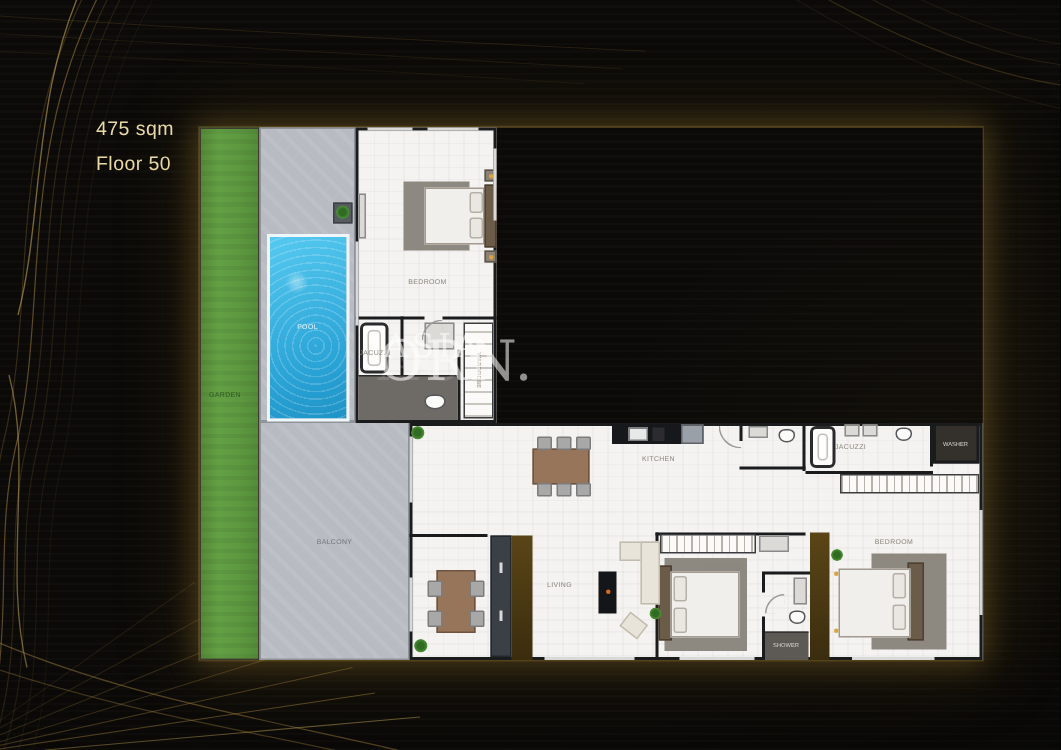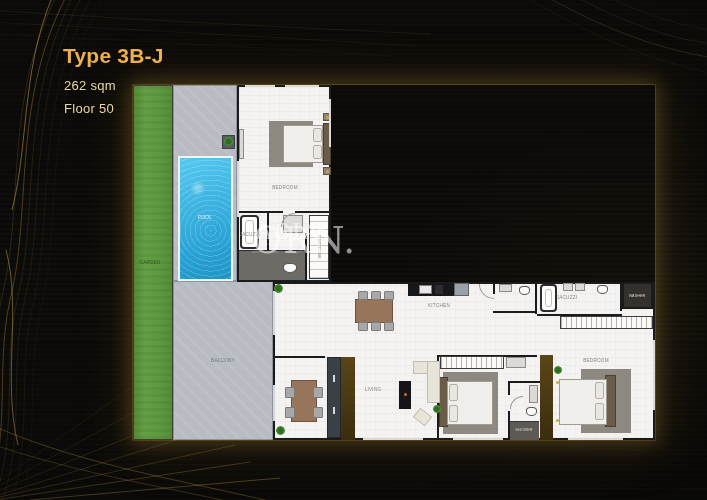--- a/index.html
+++ b/index.html
@@ -114,22 +114,21 @@
       <path d="M-10,34 C 130,40 270,48 390,56" stroke-width=".7" opacity=".09"></path>
       <path d="M535,-10 C 600,28 660,50 715,58" stroke-width=".8" opacity=".28"></path>
       <path d="M560,-12 C 620,22 672,40 715,44" stroke-width=".7" opacity=".2"></path>
       <path d="M590,-12 C 640,14 685,28 715,30" stroke-width=".7" opacity=".14"></path>
       <path d="M515,-10 C 588,36 655,62 715,74" stroke-width=".7" opacity=".12"></path>
     </g>
   </svg>
   <div class="streaks"></div>
   <div class="vignette"></div>
 
-  <div class="hdr-title">Type 3B-J</div>
-  <div class="hdr-sub hdr-area">262 sqm</div>
+  <div class="hdr-sub hdr-area">475 sqm</div>
   <div class="hdr-sub hdr-floor">Floor 50</div>
 
   <div class="wm">
     <span class="wm-prefix">AC</span>
     <span class="wm-main">ORN.</span>
     <span class="wm-suffix">ASIA</span>
   </div>
 
   <div class="plan">
 

